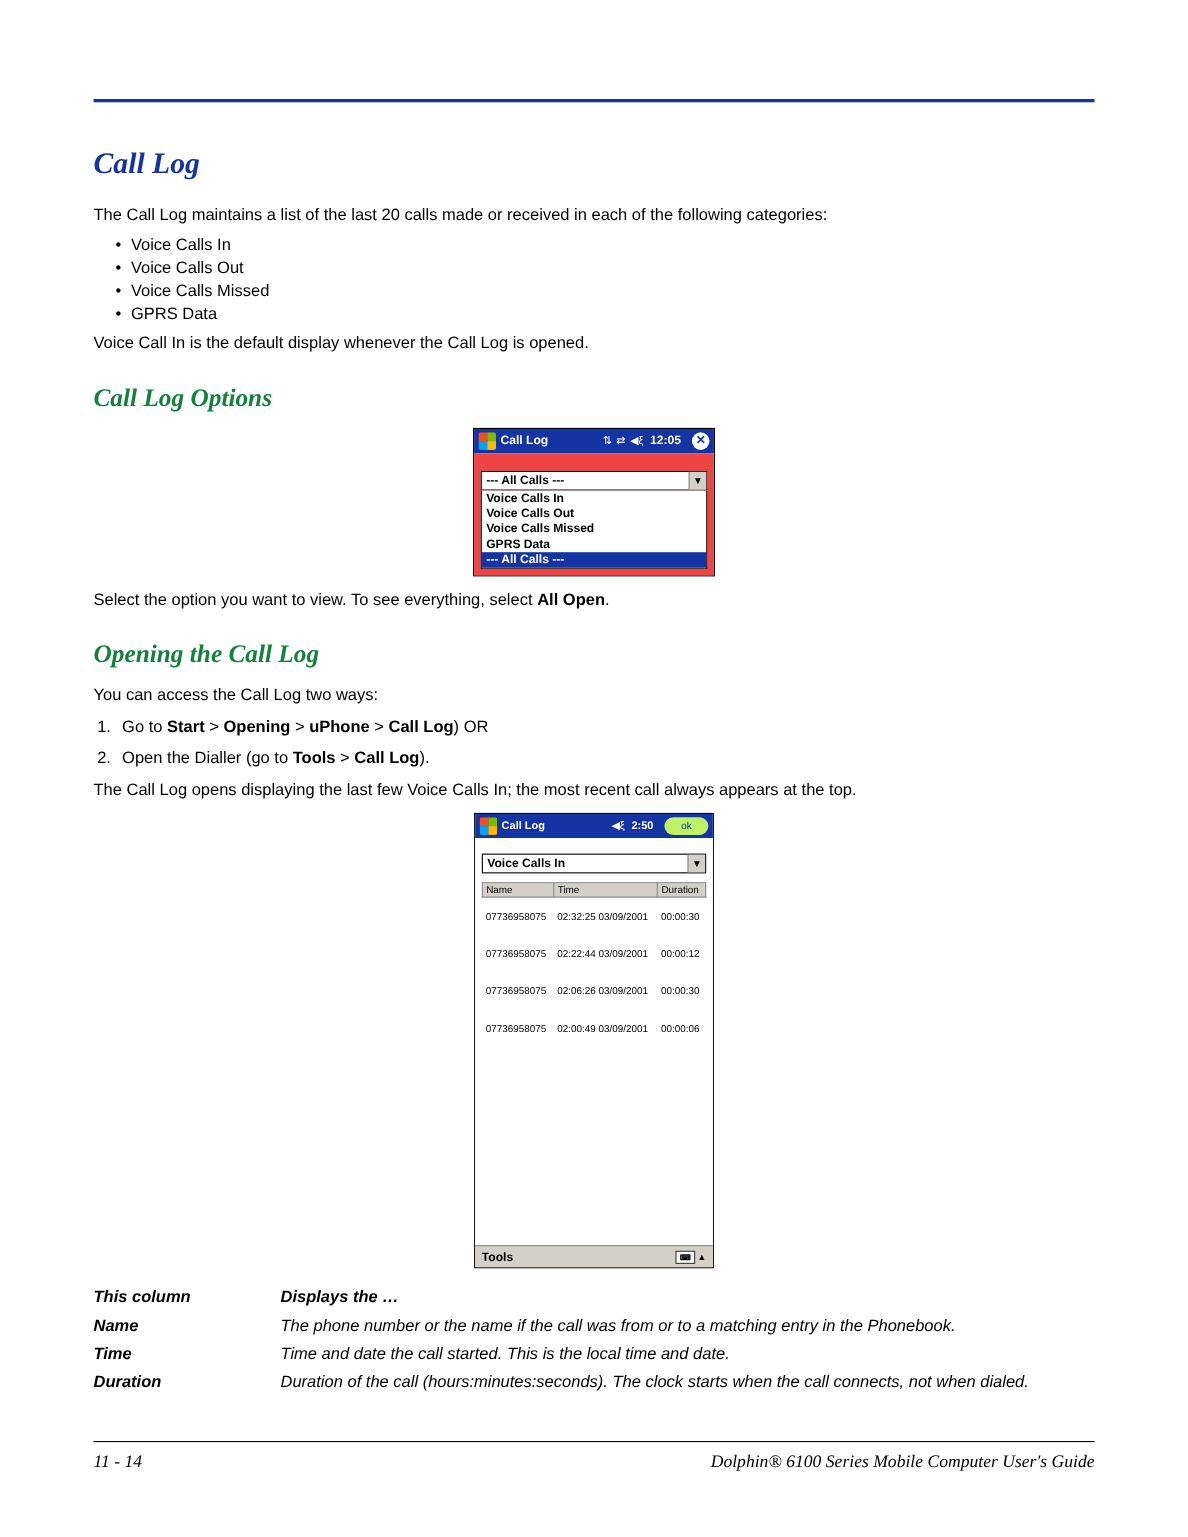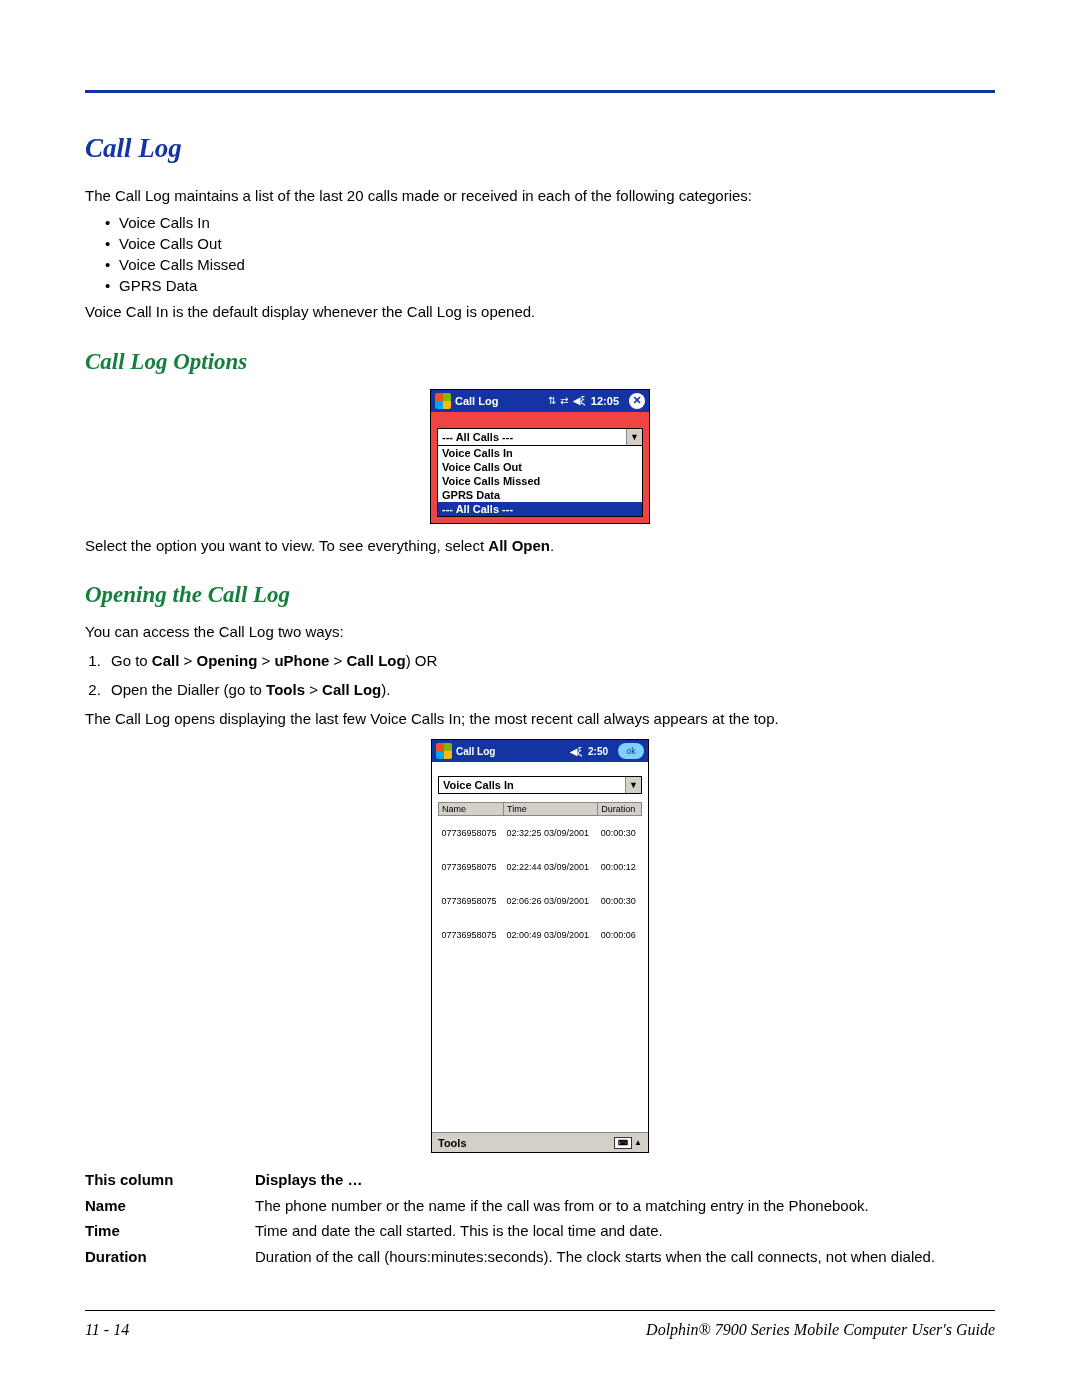--- a/index.html
+++ b/index.html
@@ -98,22 +98,22 @@
   .tb-spacer { flex: 1; }
   .tb-ico { font-size: 10px; }
   .tb-time { font-weight: bold; margin: 0 2px; text-align: right; }
   .tb-close {
     width: 16px; height: 16px; border-radius: 50%;
     background: #fff; color: #1434a4;
     display:inline-flex; align-items:center; justify-content:center;
     font-weight: bold; font-size: 11px; margin-left: 4px;
   }
   .tb-ok {
-    width: 26px; height: 16px; border-radius: 8px;
-    background: #7dd3fc; color: #1434a4;
+    width: 40px; height: 16px; border-radius: 8px;
+    background: #bef264; color: #1434a4;
     display:inline-flex; align-items:center; justify-content:center;
     font-weight: normal; font-size: 9px; margin-left: 4px;
   }
   .shot1-body { background: #ef4444; padding: 16px 6px 6px 6px; position: relative; }
   .combo {
     display:flex; border:1px solid #000; background:#fff;
   }
   .combo-text { flex:1; padding:2px 4px; font-weight:bold; }
   .combo-btn {
     width:16px; background:#d4d0c8; border-left:1px solid #888;
@@ -162,20 +162,21 @@
     font-size:7px; background:#fff; margin-right:2px;
   }
   .tri-up { font-size:8px; }
 
   
   .coltable {
     width: 100%;
     font-size: 15px;
     border-collapse: collapse;
     margin-top: 2px;
+    font-style: italic;
   }
   .coltable td { vertical-align: top; padding: 3px 0; line-height:1.3; }
   .coltable td.col1 { width: 170px; font-weight: bold; }
   .coltable tr.head td { font-weight: bold; }
 
   
   .footer {
     position: absolute;
     left: 85px; right: 85px; bottom: 58px;
   }
@@ -239,21 +240,21 @@
   </div>
 
   <p class="body-text">
     <span>Select the option you want to view. To see everything, select </span><span class="bold">All Open</span><span>.</span>
   </p>
 
   <div class="h2">Opening the Call Log</div>
   <p class="body-text">You can access the Call Log two ways:</p>
   <ol class="steps">
     <li>
-      <span>Go to </span><span class="bold">Call</span><span> &gt; </span><span class="bold">Opening</span><span> &gt; </span><span class="bold">uPhone</span><span> &gt; </span><span class="bold">Call Log</span><span>) OR</span>
+      <span>Go to </span><span class="bold">Start</span><span> &gt; </span><span class="bold">Opening</span><span> &gt; </span><span class="bold">uPhone</span><span> &gt; </span><span class="bold">Call Log</span><span>) OR</span>
     </li>
     <li>
       <span>Open the Dialler (go to </span><span class="bold">Tools</span><span> &gt; </span><span class="bold">Call Log</span><span>).</span>
     </li>
   </ol>
   <p class="body-text">The Call Log opens displaying the last few Voice Calls In; the most recent call always appears at the top.</p>
 
   <div class="shot2-wrap">
     <div class="shot2">
       <div class="titlebar">
@@ -333,15 +334,15 @@
       <td>Duration of the call (hours:minutes:seconds). The clock starts when the call connects, not when dialed.</td>
     </tr>
   </tbody>
     </table>
 </div>
 
 <div class="footer">
   <div class="footer-rule"></div>
   <div class="footer-row">
     <span>11 - 14</span>
-    <span>Dolphin® 7900 Series Mobile Computer User's Guide</span>
+    <span>Dolphin® 6100 Series Mobile Computer User's Guide</span>
   </div>
 </div>
 
 </body></html>

